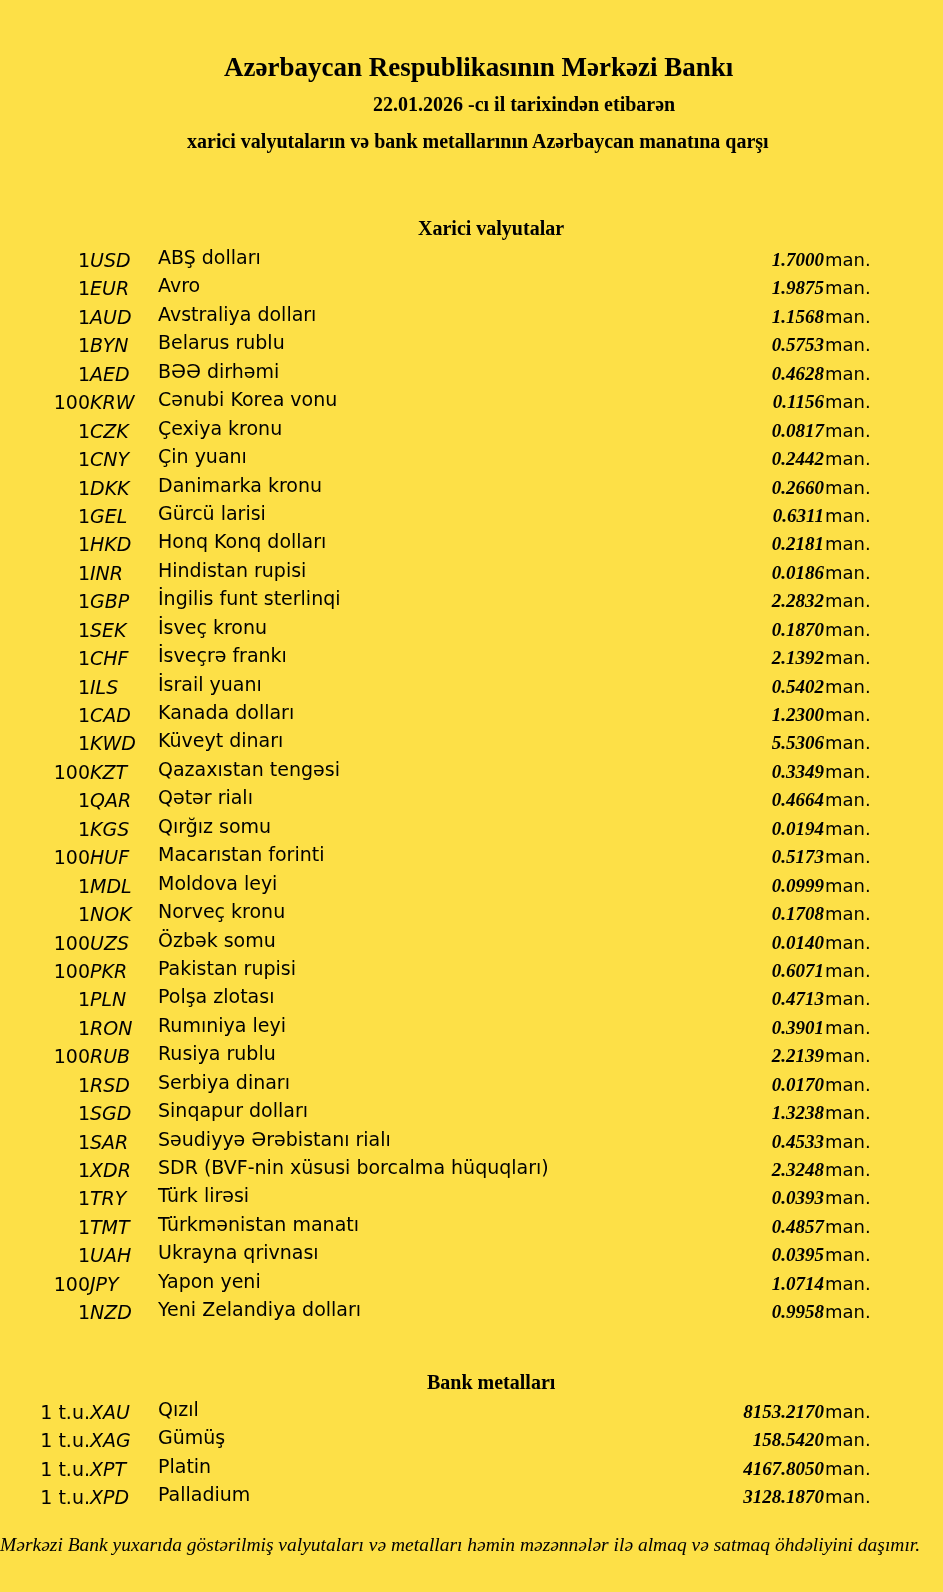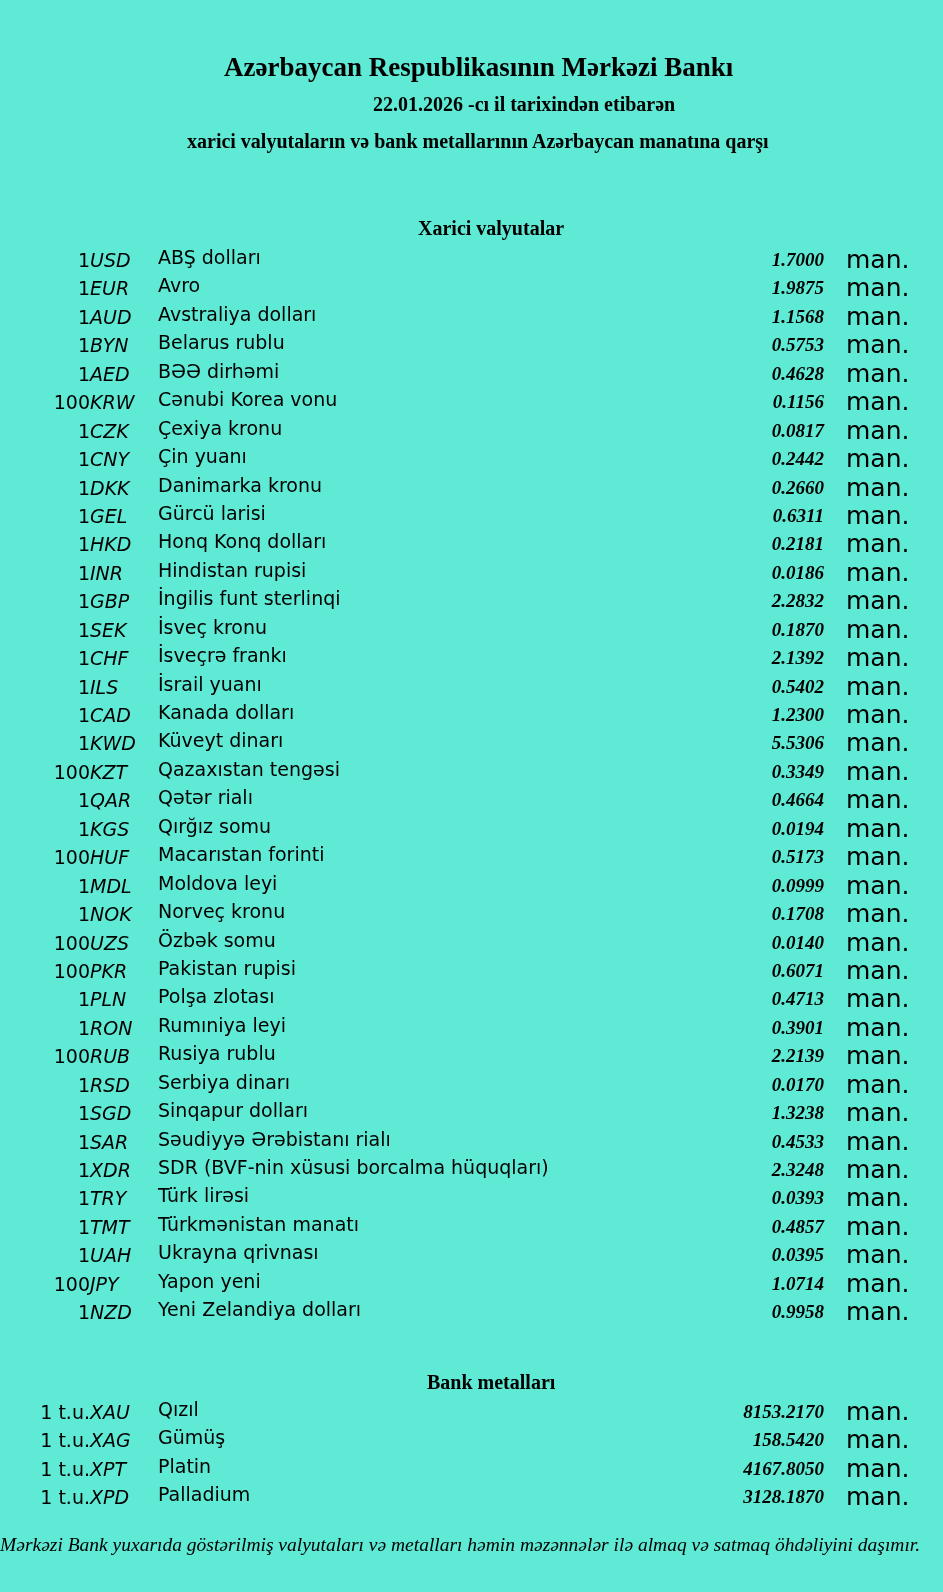--- a/index.html
+++ b/index.html
@@ -1,20 +1,20 @@
 <!DOCTYPE html>
 <html><head>
 <meta charset="utf-8">
 <style>
   html, body { margin: 0; padding: 0; background: #ffffff; }
   .page {
     position: relative;
     width: 943px;
     height: 1592px;
-    background: #5eead4;
+    background: #fde047;
     color: #000000;
     font-family: "DejaVu Sans", sans-serif;
     overflow: hidden;
   }
   .serifb { font-family: "Liberation Serif", serif; font-weight: 700; }
   .h-title   { position: absolute; top: 52px;  left: 224px; font-size: 27px; white-space: nowrap; }
   .h-date    { position: absolute; top: 93px;  left: 373px; font-size: 20px; white-space: nowrap; }
   .h-sub     { position: absolute; top: 130px; left: 187px; font-size: 20px; white-space: nowrap; text-align: right; }
   .sec-title { position: absolute; font-size: 20px; white-space: nowrap; }
   .sec-currencies { top: 217px;  left: 418px; }
@@ -34,21 +34,21 @@
   .code { text-align: left; white-space: nowrap; font-style: italic; }
   .name { padding-left: 6px; position: relative; top: -3px; white-space: nowrap; }
   .rate {
     text-align: right;
     font-family: "Liberation Serif", serif;
     font-style: italic;
     font-weight: 700;
     font-size: 19px;
     white-space: nowrap;
   }
-  .unit { padding-left: 22px; font-size: 25px; white-space: nowrap; }
+  .unit { padding-left: 1px; font-size: 18px; white-space: nowrap; }
   .footer-note {
     position: absolute;
     top: 1534px;
     left: 0;
     width: 943px;
     text-align: left;
     font-family: "Liberation Serif", serif;
     font-style: italic;
     font-size: 19.5px;
     white-space: nowrap;

